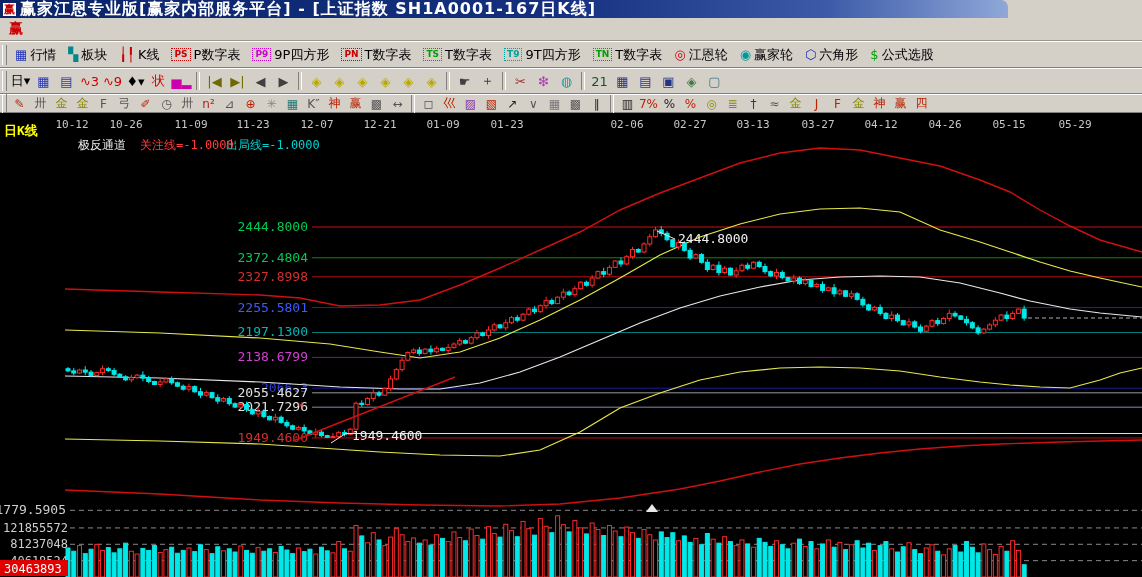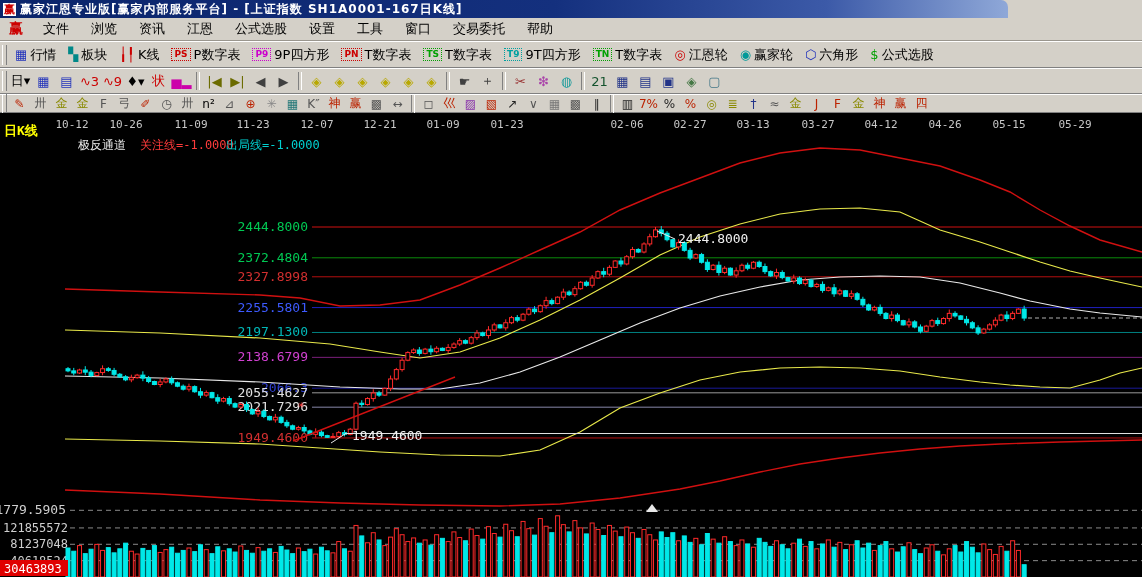--- a/index.html
+++ b/index.html
@@ -5,21 +5,21 @@
   html,body{margin:0;padding:0;background:#222;}
   .app{position:relative;width:1142px;height:577px;overflow:hidden;background:#000;
        font-family:"DejaVu Sans","Liberation Sans",sans-serif;}
   
   .titlebar{position:absolute;left:0;top:0;width:1142px;height:18px;background:#d4d0c8;}
   .titlebar-blue{position:absolute;left:0;top:0;width:1008px;height:18px;
        background:linear-gradient(90deg,#0a246a 0%,#14307e 55%,#3c5aa8 82%,#8fa8d8 100%);
        border-top-right-radius:7px;display:flex;align-items:center;}
   .app-logo{display:inline-block;width:13px;height:13px;background:#fff;color:#c00;
        font-weight:bold;font-size:11px;line-height:13px;text-align:center;margin:0 4px 0 3px;}
-  .title-text{color:#fff;font-size:12px;font-weight:bold;white-space:nowrap;letter-spacing:1px;}
+  .title-text{color:#fff;font-size:16px;font-weight:bold;white-space:nowrap;letter-spacing:1px;}
   
   .menubar{position:absolute;left:0;top:18px;width:1142px;height:22px;background:#d4d0c8;
        border-bottom:1px solid #9a968e;display:flex;align-items:center;}
   .menu-logo{color:#c00;font-weight:bold;font-size:14px;padding:0 9px;}
   .menu-item{font-size:13px;color:#000;padding:0 11px;height:20px;line-height:20px;cursor:default;}
   
   .toolbar{position:absolute;left:0;width:1142px;background:#d4d0c8;display:flex;align-items:center;
        border-top:1px solid #fff;border-bottom:1px solid #808080;box-sizing:border-box;}
   .tb1{top:41px;height:27px;}
   .tb2{top:68px;height:26px;}
@@ -42,32 +42,20 @@
 
   <div class="titlebar">
     <div class="titlebar-blue">
       <span class="app-logo">赢</span>
       <span class="title-text">赢家江恩专业版[赢家内部服务平台] - [上证指数  SH1A0001-167日K线]</span>
     </div>
   </div>
 
   <div class="menubar">
     <span class="menu-logo">赢</span>
-    <span id="menu-items" style="display:flex;">
-        <span class="menu-item">文件</span>
-        <span class="menu-item">浏览</span>
-        <span class="menu-item">资讯</span>
-        <span class="menu-item">江恩</span>
-        <span class="menu-item">公式选股</span>
-        <span class="menu-item">设置</span>
-        <span class="menu-item">工具</span>
-        <span class="menu-item">窗口</span>
-        <span class="menu-item">交易委托</span>
-        <span class="menu-item">帮助</span>
-      </span>
   </div>
 
   <div class="toolbar tb1" id="toolbar1">
       <span class="grip"></span>
       <span class="tbtn">
         <span class="ic" style="color:#2233bb">▦</span>
         <span>行情</span>
       </span>
       <span class="tbtn">
         <span class="ic" style="color:#008888">▚</span>
@@ -159,21 +147,21 @@
       <span class="grip"></span>
       <span class="ibtn ibtn3" style="color:#bb2200">✎</span>
       <span class="ibtn ibtn3" style="color:#555555">卅</span>
       <span class="ibtn ibtn3" style="color:#8a8a00">金</span>
       <span class="ibtn ibtn3" style="color:#8a8a00">金</span>
       <span class="ibtn ibtn3" style="color:#555555">F</span>
       <span class="ibtn ibtn3" style="color:#555555">弓</span>
       <span class="ibtn ibtn3" style="color:#bb2200">✐</span>
       <span class="ibtn ibtn3" style="color:#555555">◷</span>
       <span class="ibtn ibtn3" style="color:#555555">卅</span>
-      <span class="ibtn ibtn3" style="color:#000000">n²</span>
+      <span class="ibtn ibtn3" style="color:#b91c1c">n²</span>
       <span class="ibtn ibtn3" style="color:#555555">⊿</span>
       <span class="ibtn ibtn3" style="color:#bb2200">⊕</span>
       <span class="ibtn ibtn3" style="color:#888888">✳</span>
       <span class="ibtn ibtn3" style="color:#227777">▦</span>
       <span class="ibtn ibtn3" style="color:#555555">K″</span>
       <span class="ibtn ibtn3" style="color:#bb2200">神</span>
       <span class="ibtn ibtn3" style="color:#bb2200">赢</span>
       <span class="ibtn ibtn3" style="color:#555555">▩</span>
       <span class="ibtn ibtn3" style="color:#555555">↔</span>
       <span class="sep"></span>

